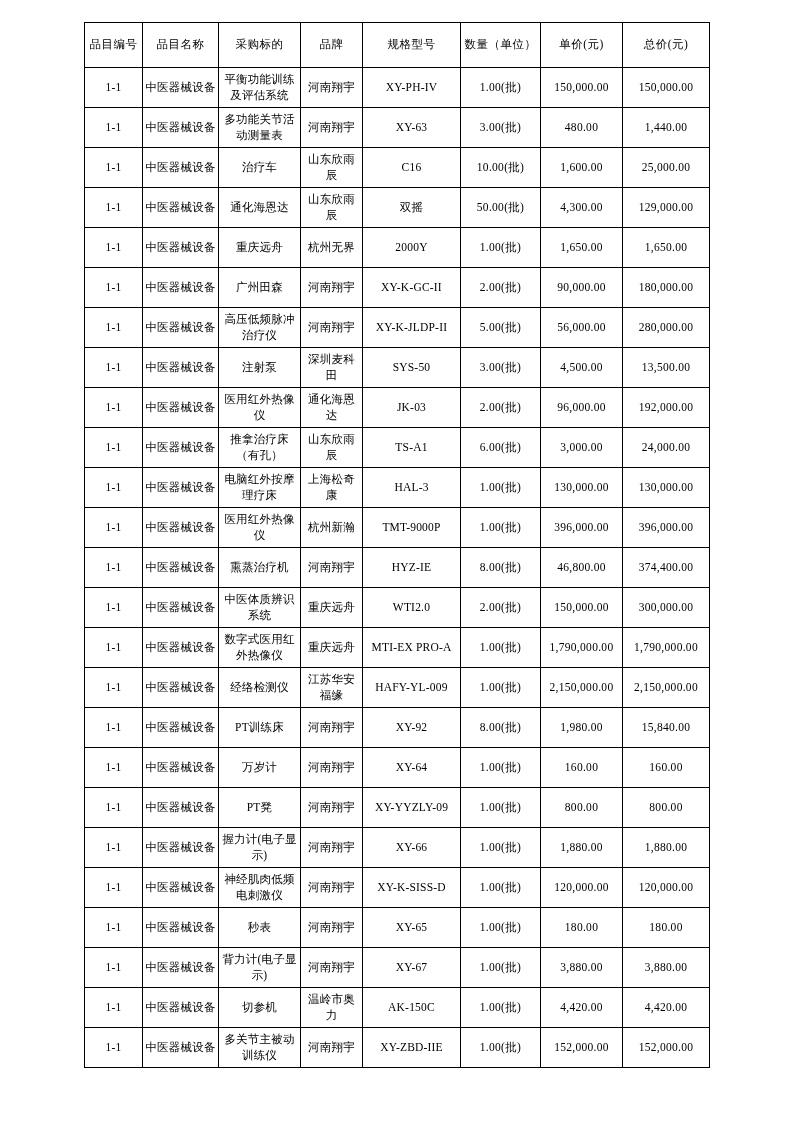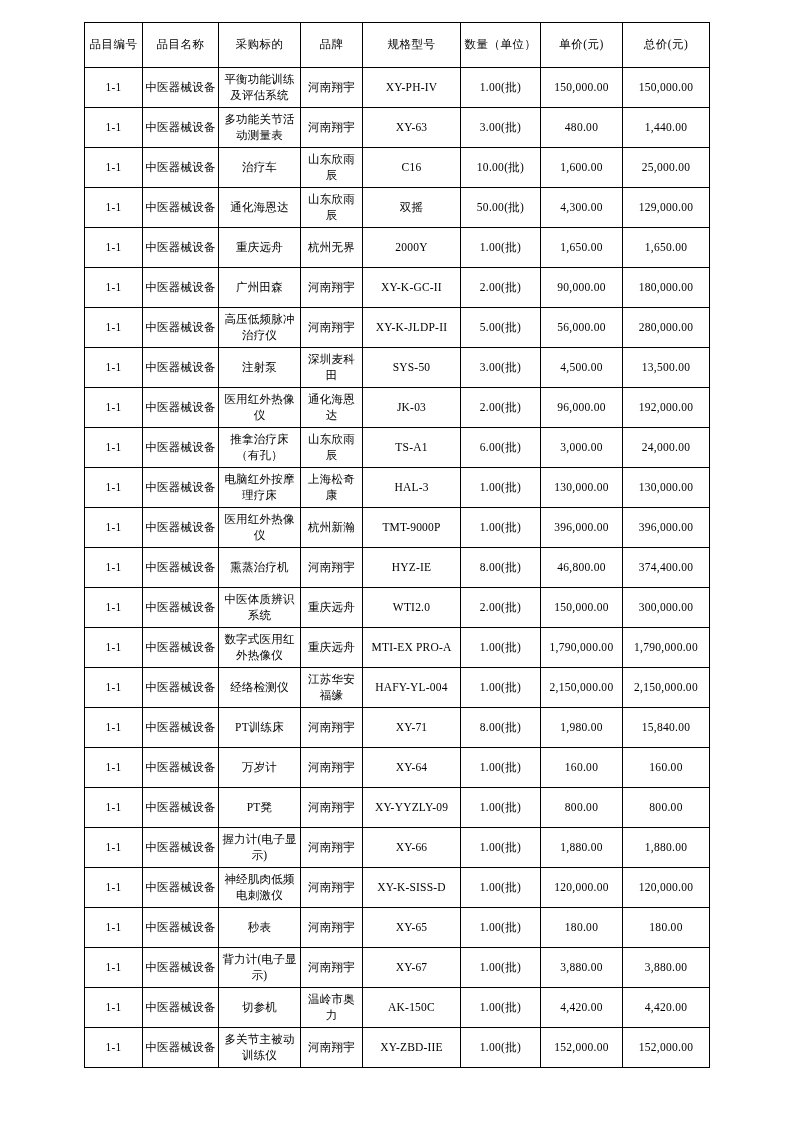--- a/index.html
+++ b/index.html
@@ -239,31 +239,31 @@
           <td class="cn">MTI-EX PRO-A</td>
           <td class="num">1.00(批)</td>
           <td class="num">1,790,000.00</td>
           <td class="num">1,790,000.00</td>
         </tr>
         <tr>
           <td class="num">1-1</td>
           <td class="cn">中医器械设备</td>
           <td class="cn">经络检测仪</td>
           <td class="cn">江苏华安福缘</td>
-          <td class="cn">HAFY-YL-004</td>
+          <td class="cn">HAFY-YL-009</td>
           <td class="num">1.00(批)</td>
           <td class="num">2,150,000.00</td>
           <td class="num">2,150,000.00</td>
         </tr>
         <tr>
           <td class="num">1-1</td>
           <td class="cn">中医器械设备</td>
           <td class="cn">PT训练床</td>
           <td class="cn">河南翔宇</td>
-          <td class="cn">XY-71</td>
+          <td class="cn">XY-92</td>
           <td class="num">8.00(批)</td>
           <td class="num">1,980.00</td>
           <td class="num">15,840.00</td>
         </tr>
         <tr>
           <td class="num">1-1</td>
           <td class="cn">中医器械设备</td>
           <td class="cn">万岁计</td>
           <td class="cn">河南翔宇</td>
           <td class="cn">XY-64</td>

